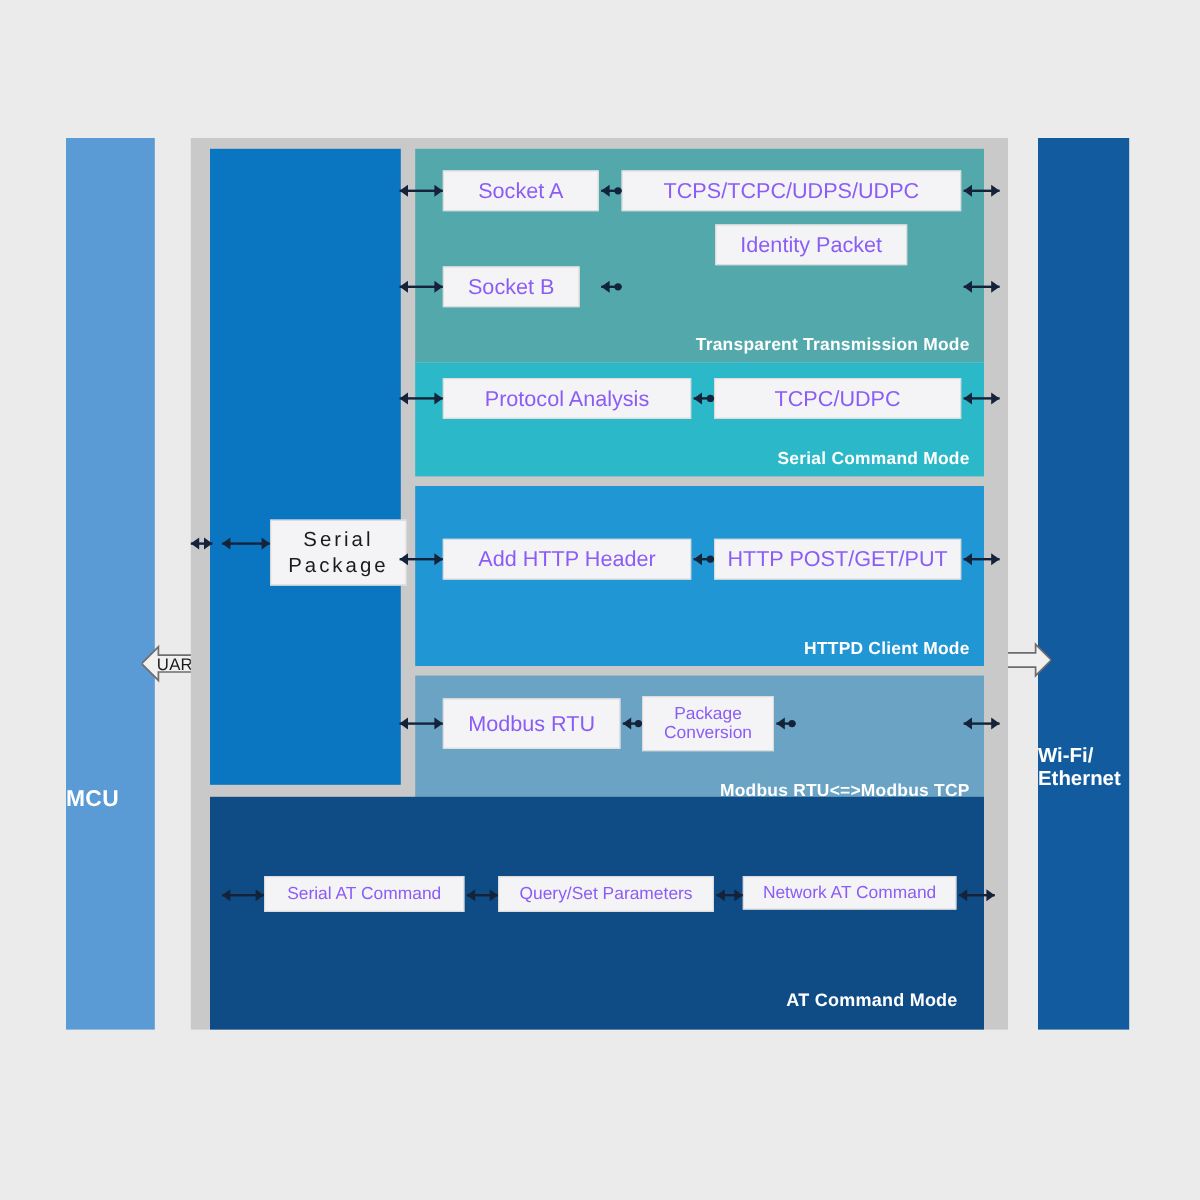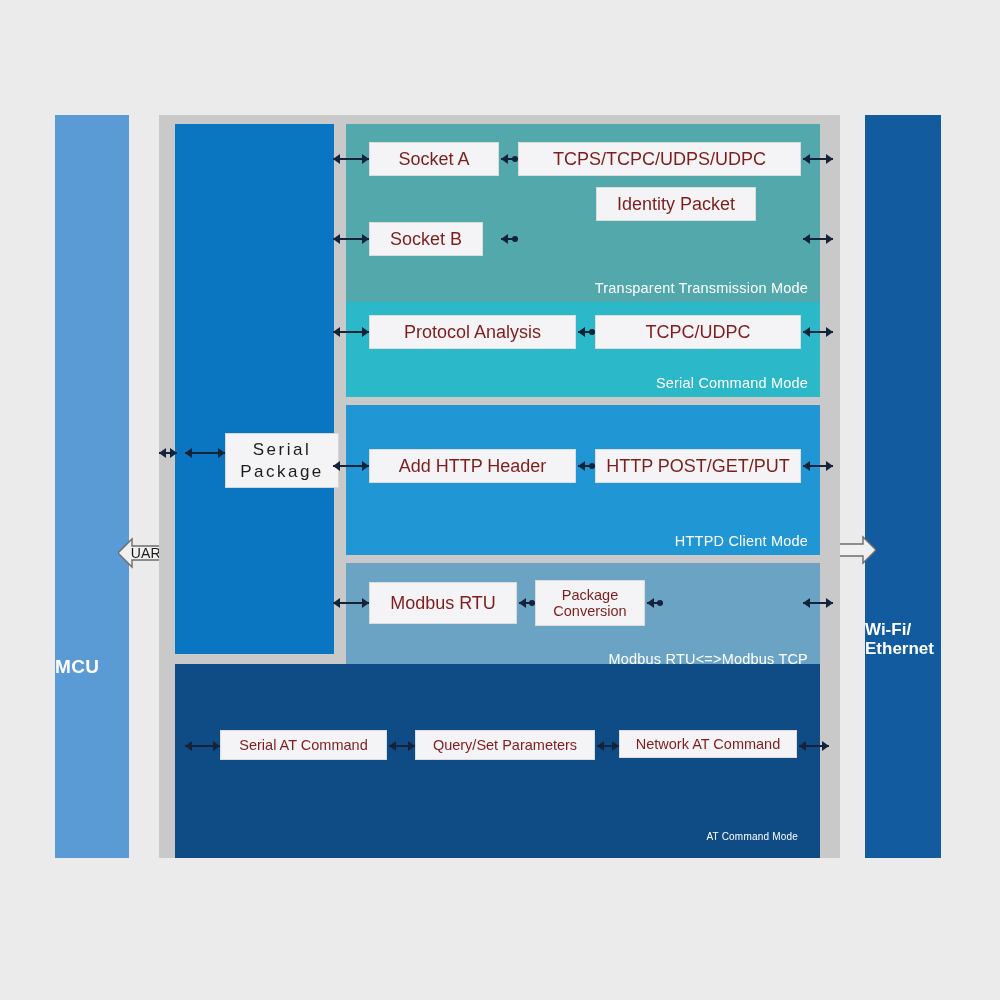--- a/index.html
+++ b/index.html
@@ -40,38 +40,38 @@
     background:#f4f4f6;border:1px solid #d6d6d6;
     display:flex;align-items:center;justify-content:center;
     text-align:center;font-size:17px;color:#1c1c1c;
     letter-spacing:2.5px;line-height:1.25;
   }
 
   
   .mode{position:absolute;left:187px;width:474px;}
   .mode-caption{
     position:absolute;right:12px;bottom:6px;
-    color:#ffffff;font-weight:normal;font-size:14.5px;letter-spacing:.2px;
+    color:#ffffff;font-weight:bold;font-size:14.5px;letter-spacing:.2px;
   }
   #mode-transparent{top:9px;height:178px;background:#52a8ab;}
   #mode-serialcmd  {top:187px;height:95px;background:#2bb8c8;}
   #mode-httpd      {top:290px;height:150px;background:#2196d4;}
   #mode-modbus     {top:448px;height:110px;background:#6aa3c4;}
   #mode-at{
     position:absolute;left:16px;top:549px;width:645px;height:194px;
     background:#0f4c85;
   }
-  #mode-at .mode-caption{right:22px;bottom:16px;font-size:10px;}
+  #mode-at .mode-caption{right:22px;bottom:16px;font-size:15px;}
 
   
   .chip{
     position:absolute;
     background:#f4f4f6;border:1px solid #dcdcdc;
     display:flex;align-items:center;justify-content:center;
-    text-align:center;color:#7f1d1d;
+    text-align:center;color:#8b5cf6;
     font-size:18px;line-height:1.15;box-sizing:border-box;
     white-space:nowrap;
   }
   .chip.small{font-size:14.5px;}
   .chip.wrap{white-space:normal;font-size:14.5px;line-height:1.12;}
 
   
   .conn{position:absolute;height:12px;}
   .conn .bar{
     position:absolute;left:0;top:5px;width:100%;height:2px;background:#14233a;

